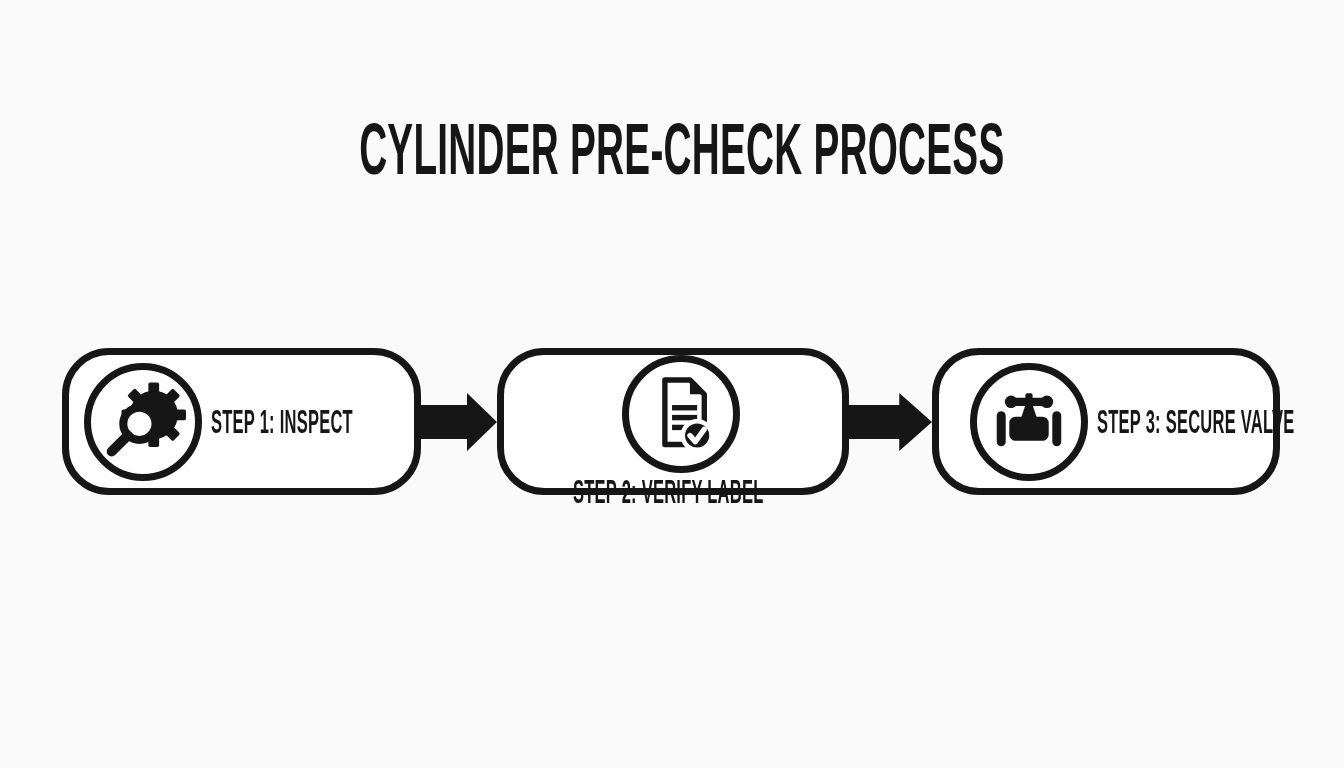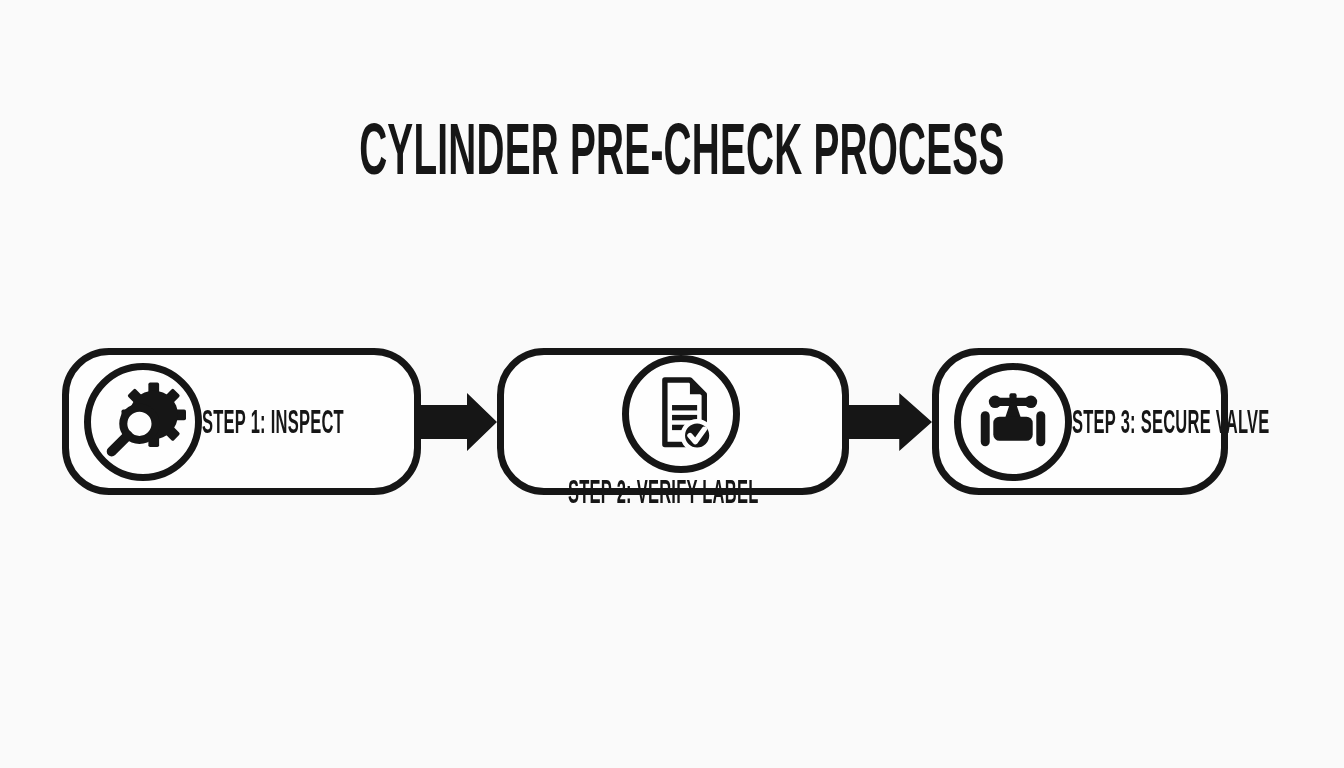--- a/index.html
+++ b/index.html
@@ -46,35 +46,36 @@
     height:147px;
     background:var(--box-bg);
     border:7px solid var(--ink);
     border-radius:47px;
     display:flex;
     align-items:center;
     flex:0 0 auto;
   }
   .step-box.w1{width:359px;}
   .step-box.w2{width:352px;flex-direction:column;}
-  .step-box.w3{width:296px;}
+  .step-box.w3{width:348px;padding-left:16px;}
 
   .icon-circle{
     flex:0 0 auto;
     width:118px;height:118px;
     margin-left:15px;
     border:7px solid var(--ink);
     border-radius:50%;
     display:flex;
     align-items:center;
     justify-content:center;
   }
   .icon-circle svg{display:block;}
 
   .label-wrap{
+    margin-left:9px;
     width:210px;
     overflow:visible;
   }
   .step-label{
     display:inline-block;
     font-size:33px;
     font-weight:700;
     letter-spacing:0.5px;
     white-space:nowrap;
     transform:scaleX(0.5);

